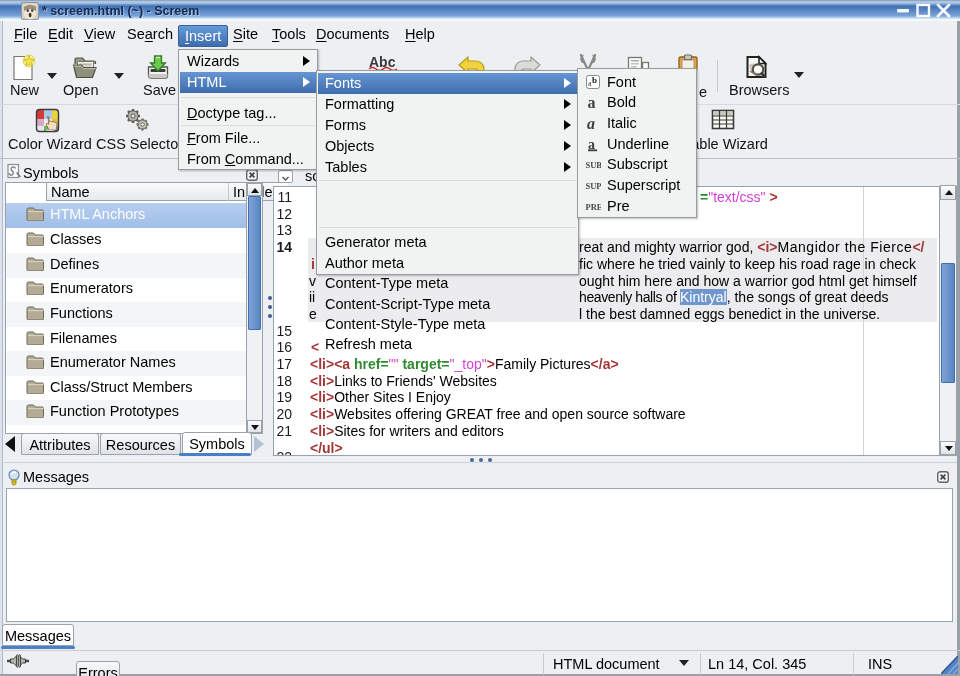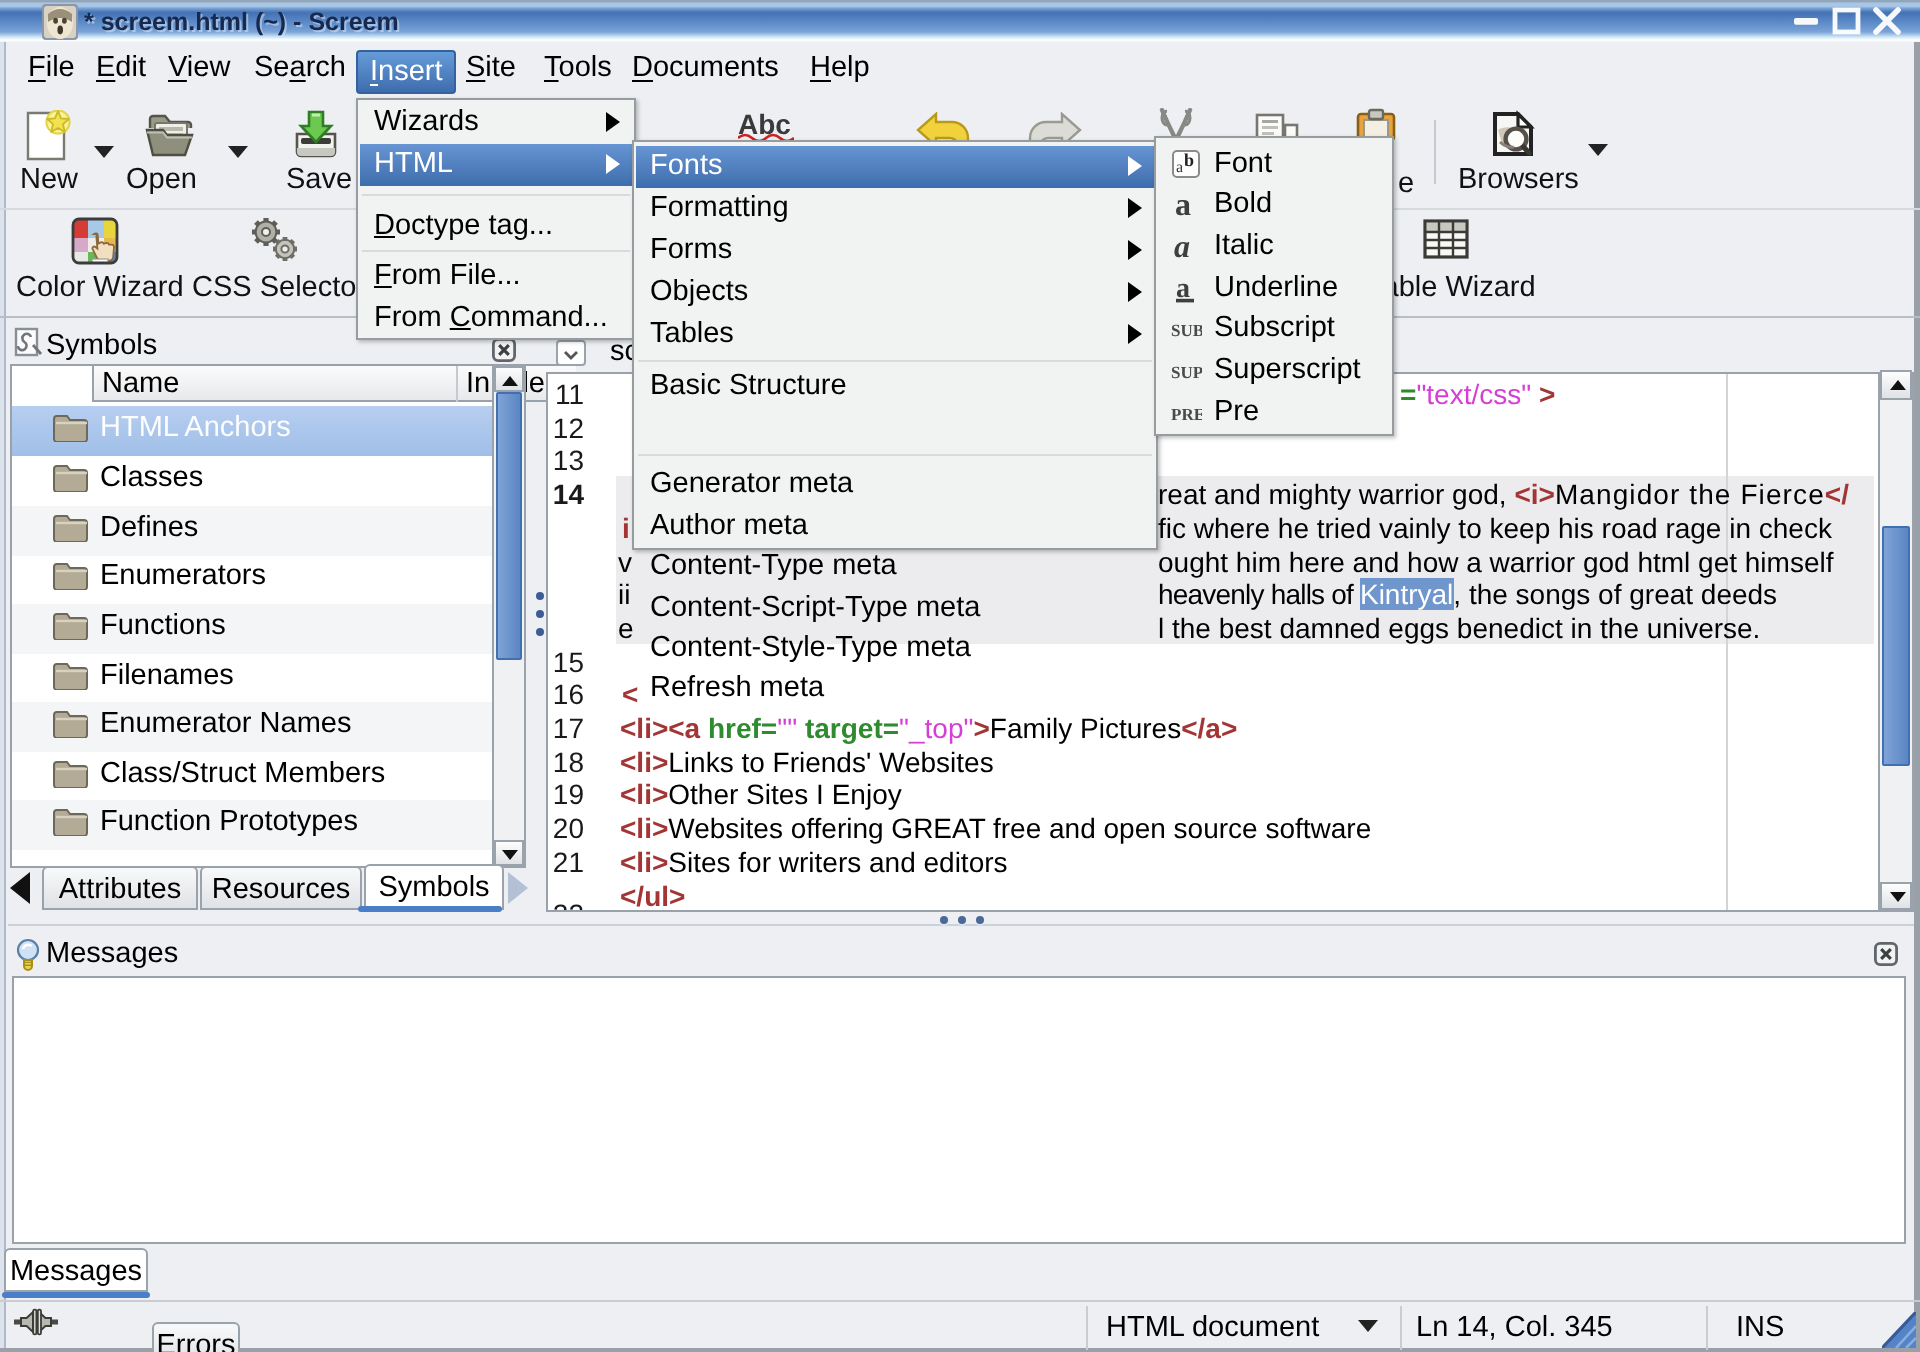--- a/index.html
+++ b/index.html
@@ -495,23 +495,20 @@
     </div>
   <div class="mitem" style="top:65px;">
       <span class="txt">Objects</span>
       <div class="subarr"></div>
     </div>
   <div class="mitem" style="top:86px;">
       <span class="txt">Tables</span>
       <div class="subarr"></div>
     </div>
   <div class="msep" style="top:109px;"></div>
-  <div class="mitem" style="top:112px;">
-      <span class="txt">Basic Structure</span>
-    </div>
   <div class="msep" style="top:156px;"></div>
   <div class="mitem" style="top:161px;">
       <span class="txt">Generator meta</span>
     </div>
   <div class="mitem" style="top:182px;">
       <span class="txt">Author meta</span>
     </div>
   <div class="mitem" style="top:202px;">
       <span class="txt">Content-Type meta</span>
     </div>

